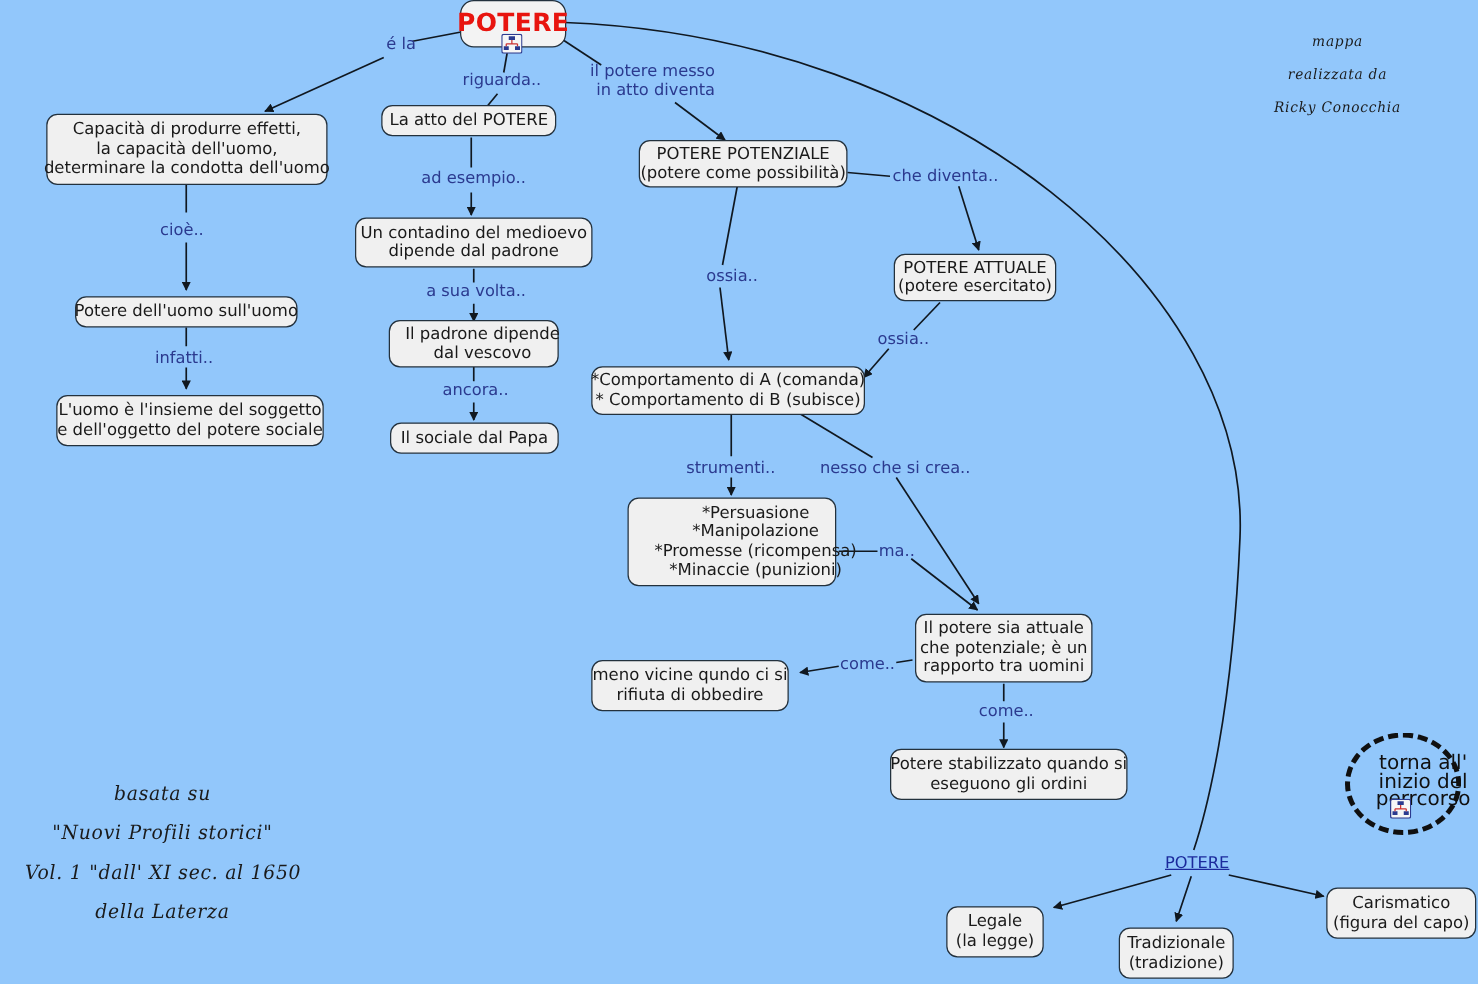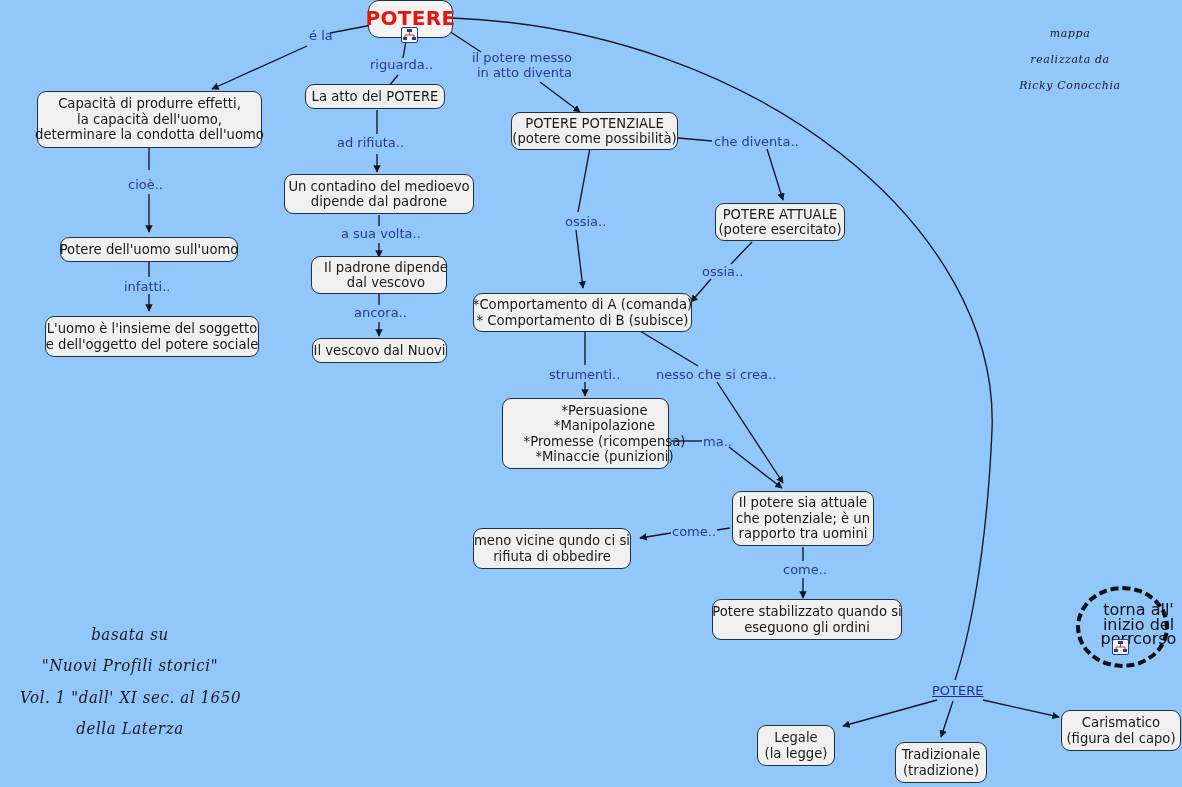--- a/index.html
+++ b/index.html
@@ -186,21 +186,21 @@
 determinare la condotta dell'uomo</div>
   <div class="node" style="left:60px; top:237px; width:178px; height:25px;">Potere dell'uomo sull'uomo</div>
   <div class="node" style="left:45px; top:316px; width:214px; height:41px;">L'uomo è l'insieme del soggetto
 e dell'oggetto del potere sociale</div>
 
   <div class="node" style="left:305px; top:84px; width:140px; height:25px;">La atto del POTERE</div>
   <div class="node" style="left:284px; top:174px; width:190px; height:40px;">Un contadino del medioevo
 dipende dal padrone</div>
   <div class="node" style="left:311px; top:256px; width:136px; height:38px;padding-left:20px;">Il padrone dipende
 dal vescovo</div>
-  <div class="node" style="left:312px; top:338px; width:135px; height:25px;">Il vescovo dal Nuovi</div>
+  <div class="node" style="left:312px; top:338px; width:135px; height:25px;">Il sociale dal Papa</div>
 
   <div class="node" style="left:511px; top:112px; width:167px; height:38px;">POTERE POTENZIALE
 (potere come possibilità)</div>
   <div class="node" style="left:715px; top:203px; width:130px; height:38px;">POTERE ATTUALE
 (potere esercitato)</div>
   <div class="node" style="left:473px; top:293px; width:219px; height:39px;">*Comportamento di A (comanda)
 * Comportamento di B (subisce)</div>
   <div class="node" style="left:502px; top:398px; width:167px; height:71px;padding-left:44px;">*Persuasione
 *Manipolazione
 *Promesse (ricompensa)
@@ -219,21 +219,21 @@
 (tradizione)</div>
   <div class="node" style="left:1061px; top:710px; width:120px; height:41px;">Carismatico
 (figura del capo)</div>
 
   <div class="linklabel" style="left:309px; top:28px;">é la</div>
   <div class="linklabel" style="left:370px; top:57px;">riguarda..</div>
   <div class="linklabel" style="left:472px; top:50px; text-align:right;">il potere messo
 in atto diventa</div>
   <div class="linklabel" style="left:128px; top:177px;">cioè..</div>
   <div class="linklabel" style="left:124px; top:279px;">infatti..</div>
-  <div class="linklabel" style="left:337px; top:135px;">ad rifiuta..</div>
+  <div class="linklabel" style="left:337px; top:135px;">ad esempio..</div>
   <div class="linklabel" style="left:341px; top:226px;">a sua volta..</div>
   <div class="linklabel" style="left:354px; top:305px;">ancora..</div>
   <div class="linklabel" style="left:714px; top:134px;">che diventa..</div>
   <div class="linklabel" style="left:565px; top:214px;">ossia..</div>
   <div class="linklabel" style="left:702px; top:264px;">ossia..</div>
   <div class="linklabel" style="left:549px; top:367px;">strumenti..</div>
   <div class="linklabel" style="left:656px; top:367px;">nesso che si crea..</div>
   <div class="linklabel" style="left:703px; top:434px;">ma..</div>
   <div class="linklabel" style="left:672px; top:524px;">come..</div>
   <div class="linklabel" style="left:783px; top:562px;">come..</div>

